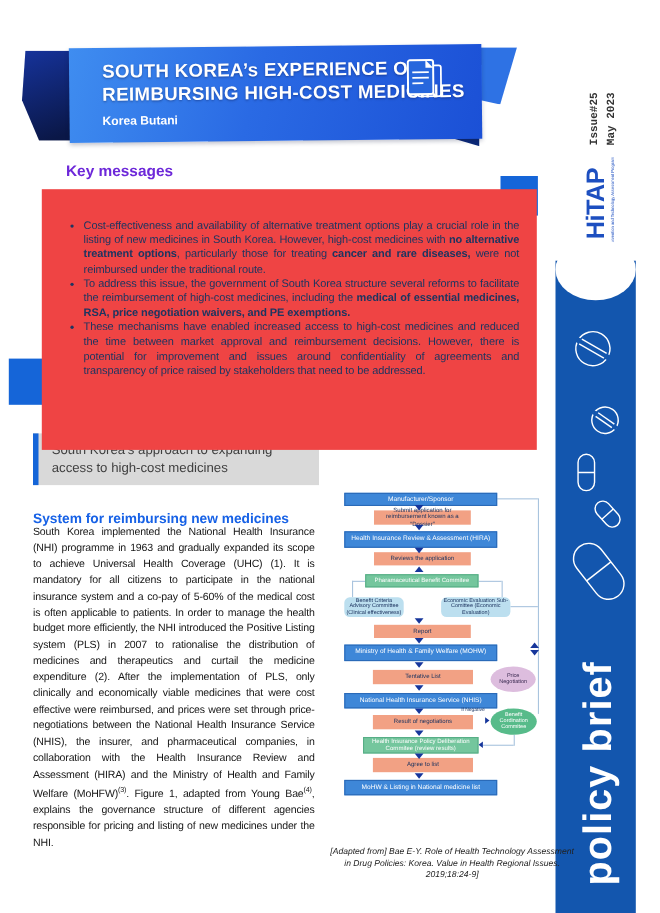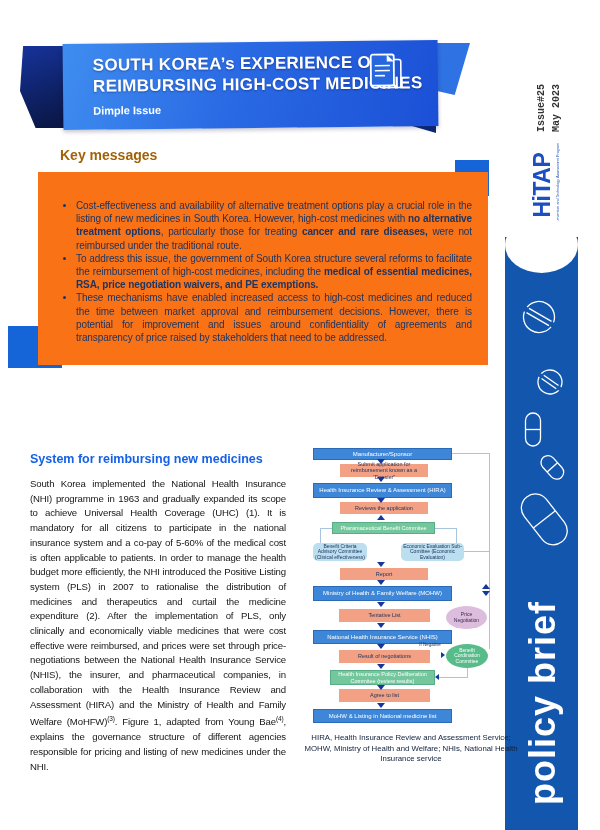--- a/index.html
+++ b/index.html
@@ -29,33 +29,33 @@
   .logo-row{display:flex;align-items:center;gap:1px;}
   .logo-text{font-weight:800;font-size:23px;letter-spacing:-.5px;line-height:24px;}
   .logo-tagline{font-size:4px;white-space:nowrap;transform:scaleX(.92);transform-origin:left;margin-top:1px;}
   .side-bar{position:absolute;left:505px;top:237px;width:73px;height:593px;background:#1356ae;}
   .side-bar-scoop{position:absolute;left:505px;top:217px;width:73px;height:56px;border-radius:50%;background:#fff;}
   .pills-svg{position:absolute;left:505px;top:248px;}
   .policy-brief{position:absolute;left:413px;top:675px;width:260px;height:56px;
         transform:rotate(-90deg);color:#fff;font-weight:bold;font-size:36px;
         letter-spacing:1px;text-align:center;line-height:56px;}
   
-  .km-label{position:absolute;left:60px;top:147px;font-size:14px;color:#a16207;font-weight:600;}
+  .km-label{position:absolute;left:60px;top:147px;font-size:14px;color:#6d28d9;font-weight:600;}
   .km-sq-tr{position:absolute;left:455px;top:160px;width:34px;height:36px;background:#1565d8;}
   .km-sq-bl{position:absolute;left:8px;top:326px;width:54px;height:42px;background:#1565d8;}
-  .km-box{position:absolute;left:38px;top:172px;width:450px;height:193px;background:#f97316;z-index:2;}
+  .km-box{position:absolute;left:38px;top:172px;width:450px;height:237px;background:#ef4444;z-index:2;}
   .km-box ul{margin:0;padding:27px 16px 0 38px;color:#1e3560;font-size:10px;
         line-height:13.2px;text-align:justify;letter-spacing:-.1px;}
   .km-box li{margin:0;}
   .km-box b{font-weight:bold;}
   
   .section-heading{position:absolute;left:30px;top:394px;width:260px;box-sizing:border-box;
         background:#d9d9d9;border-left:5px solid #1565d8;padding:8px 12px;
         font-size:12px;line-height:15.5px;color:#3f3f3f;font-weight:500;}
-  .subheading{position:absolute;left:30px;top:452px;font-size:12.5px;font-weight:bold;color:#1661e6;}
+  .subheading{position:absolute;left:30px;top:464px;font-size:12.5px;font-weight:bold;color:#1661e6;}
   .body-par{position:absolute;left:30px;top:477px;width:256px;font-size:9.6px;
         line-height:14.7px;letter-spacing:-.15px;text-align:justify;color:#161616;}
   .body-par sup{font-size:6.5px;}
   
   .fig-title{position:absolute;left:315px;top:391px;width:205px;font-size:11.5px;
         font-weight:bold;line-height:15.5px;color:#4e95db;}
   .fig-title .fig-label{color:#1f3864;}
   .flow{position:absolute;left:313px;top:446px;width:200px;height:284px;}
   .fn{position:absolute;display:flex;align-items:center;justify-content:center;
         text-align:center;line-height:1.12;box-sizing:border-box;padding:1px 2px;}
@@ -86,21 +86,21 @@
 <div class="page">
 
   <div class="banner-tail-left"></div>
   <div class="banner-fold-right"></div>
   <div class="banner-tip-right"></div>
   <div class="banner-main">
     <div class="banner-title">
       <div>SOUTH KOREA’s EXPERIENCE OF</div>
       <div>REIMBURSING HIGH-COST MEDICINES</div>
     </div>
-    <div class="banner-author">Dimple Issue</div>
+    <div class="banner-author">Korea Butani</div>
     <div class="banner-icon">
       <svg width="46" height="46" viewBox="0 0 46 46">
         <rect x="17" y="9" width="21" height="28" rx="2" fill="none" stroke="#ffffff" stroke-width="1.6"></rect>
         <rect x="8" y="4" width="23" height="31" rx="2" fill="#2767dd" stroke="#ffffff" stroke-width="1.8"></rect>
         <path d="M24,4 L31,11 L24,11 Z" fill="#ffffff"></path>
         <line x1="12" y1="15" x2="27" y2="15" stroke="#fff" stroke-width="1.6"></line>
         <line x1="12" y1="20" x2="27" y2="20" stroke="#fff" stroke-width="1.6"></line>
         <line x1="12" y1="25" x2="22" y2="25" stroke="#fff" stroke-width="1.6"></line>
       </svg>
     </div>
@@ -161,20 +161,21 @@
   <div class="km-sq-tr"></div>
   <div class="km-sq-bl"></div>
   <div class="km-box">
     <ul>
         <li><span>Cost-effectiveness and availability of alternative treatment options play a crucial role in the listing of new medicines in South Korea. However, high-cost medicines with </span><b>no alternative treatment options</b><span>, particularly those for treating </span><b>cancer and rare diseases,</b><span> were not reimbursed under the traditional route.</span></li>
         <li><span>To address this issue, the government of South Korea structure several reforms to facilitate the reimbursement of high-cost medicines, including the </span><b>medical of essential medicines, RSA, price negotiation waivers, and PE exemptions.</b></li>
         <li><span>These mechanisms have enabled increased access to high-cost medicines and reduced the time between market approval and reimbursement decisions. However, there is potential for improvement and issues around confidentiality of agreements and transparency of price raised by stakeholders that need to be addressed.</span></li>
       </ul>
   </div>
 
+  <div class="section-heading">South Korea’s approach to expanding access to high-cost medicines</div>
   <div class="subheading">System for reimbursing new medicines</div>
   <div class="body-par"><span>South Korea implemented the National Health Insurance (NHI) programme in 1963 and gradually expanded its scope to achieve Universal Health Coverage (UHC) (1). It is mandatory for all citizens to participate in the national insurance system and a co-pay of 5-60% of the medical cost is often applicable to patients. In order to manage the health budget more efficiently, the NHI introduced the Positive Listing system (PLS) in 2007 to rationalise the distribution of medicines and therapeutics and curtail the medicine expenditure (2). After the implementation of PLS, only clinically and economically viable medicines that were cost effective were reimbursed, and prices were set through price-negotiations between the National Health Insurance Service (NHIS), the insurer, and pharmaceutical companies, in collaboration with the Health Insurance Review and Assessment (HIRA) and the Ministry of Health and Family Welfare (MoHFW)</span><sup>(3)</sup><span>. Figure 1, adapted from Young Bae</span><sup>(4)</sup><span>, explains the governance structure of different agencies responsible for pricing and listing of new medicines under the NHI.</span></div>
 
 
   <div class="flow">
 
     <div class="fline" style="left:139px;top:7px;width:37px;height:1px"></div>
     <div class="fline" style="left:176px;top:7px;width:1px;height:196px"></div>
     <div class="fline" style="left:151px;top:105px;width:25px;height:1px"></div>
     <div class="fline" style="left:7px;top:82px;width:12px;height:1px"></div>
@@ -215,15 +216,15 @@
     <div class="arr down" style="left:64px;top:116px"></div>
     <div class="arr down" style="left:64px;top:134px"></div>
     <div class="arr down" style="left:64px;top:156px"></div>
     <div class="arr down" style="left:64px;top:177px"></div>
     <div class="arr down" style="left:64px;top:198px"></div>
     <div class="arr down" style="left:64px;top:218px"></div>
     <div class="arr down" style="left:64px;top:239px"></div>
     <div class="arr down" style="left:64px;top:257px"></div>
   </div>
 
-  <div class="fig-caption">HIRA, Health Insurance Review and Assessment Service; MOHW, Ministry of Health and Welfare; NHIs, National Health Insurance service</div>
+  <div class="fig-source">[Adapted from] Bae E-Y. Role of Health Technology Assessment in Drug Policies: Korea. Value in Health Regional Issues. 2019;18:24-9]</div>
 
 </div>
 
 </body></html>

